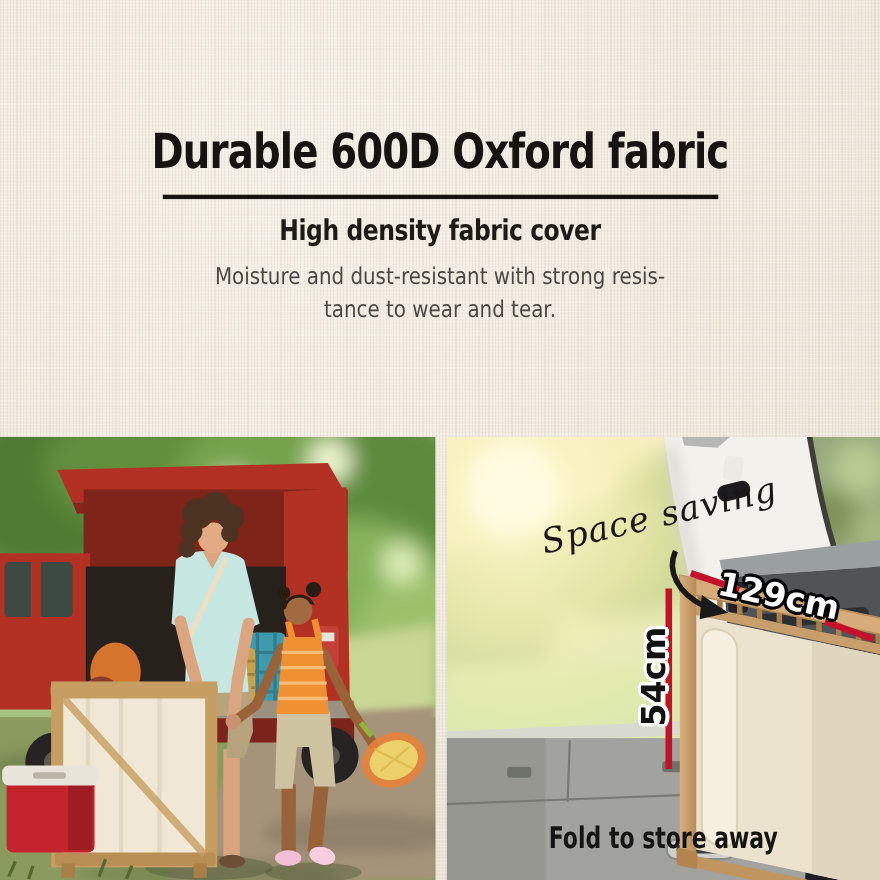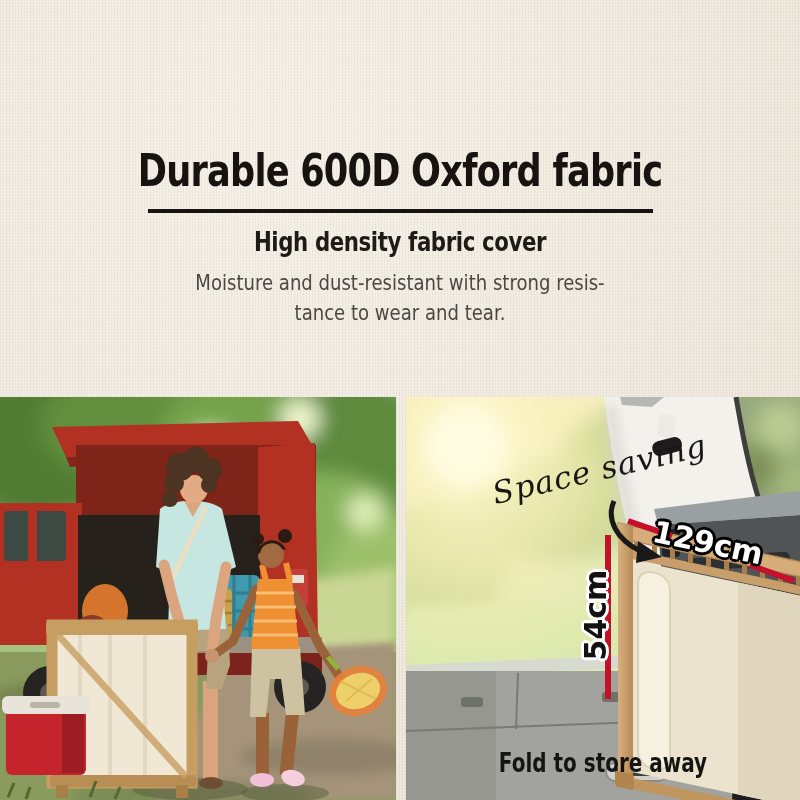--- a/index.html
+++ b/index.html
@@ -6,21 +6,21 @@
   body{width:800px;height:800px;overflow:hidden;font-family:"DejaVu Sans",sans-serif;}
   .canvas{
     position:relative;width:800px;height:800px;
     background-color:#f0eadf;
     background-image:
       repeating-linear-gradient(0deg, rgba(255,255,255,.20) 0 1px, rgba(0,0,0,0) 1px 3px),
       repeating-linear-gradient(90deg, rgba(203,192,176,.22) 0 1px, rgba(0,0,0,0) 1px 3px),
       radial-gradient(circle at 35% 18%, #f5f0e7 0%, #ece5d9 75%);
   }
   
-  .top{position:absolute;top:0;left:0;width:800px;height:353px;text-align:center;margin-top:32px;}
+  .top{position:absolute;top:0;left:0;width:800px;height:353px;text-align:center;}
   .top h1{
     margin:0;padding-top:116px;font-size:44px;font-weight:bold;color:#171310;
     letter-spacing:-1px;transform:scaleX(.80);transform-origin:center;line-height:1.05;
   }
   .rule{width:505px;height:4px;background:#171310;margin:15px auto 0;}
   .top h2{
     margin:14px 0 0;font-size:26px;font-weight:bold;color:#1e1a16;
     letter-spacing:-.5px;transform:scaleX(.82);transform-origin:center;
   }
   .desc{

